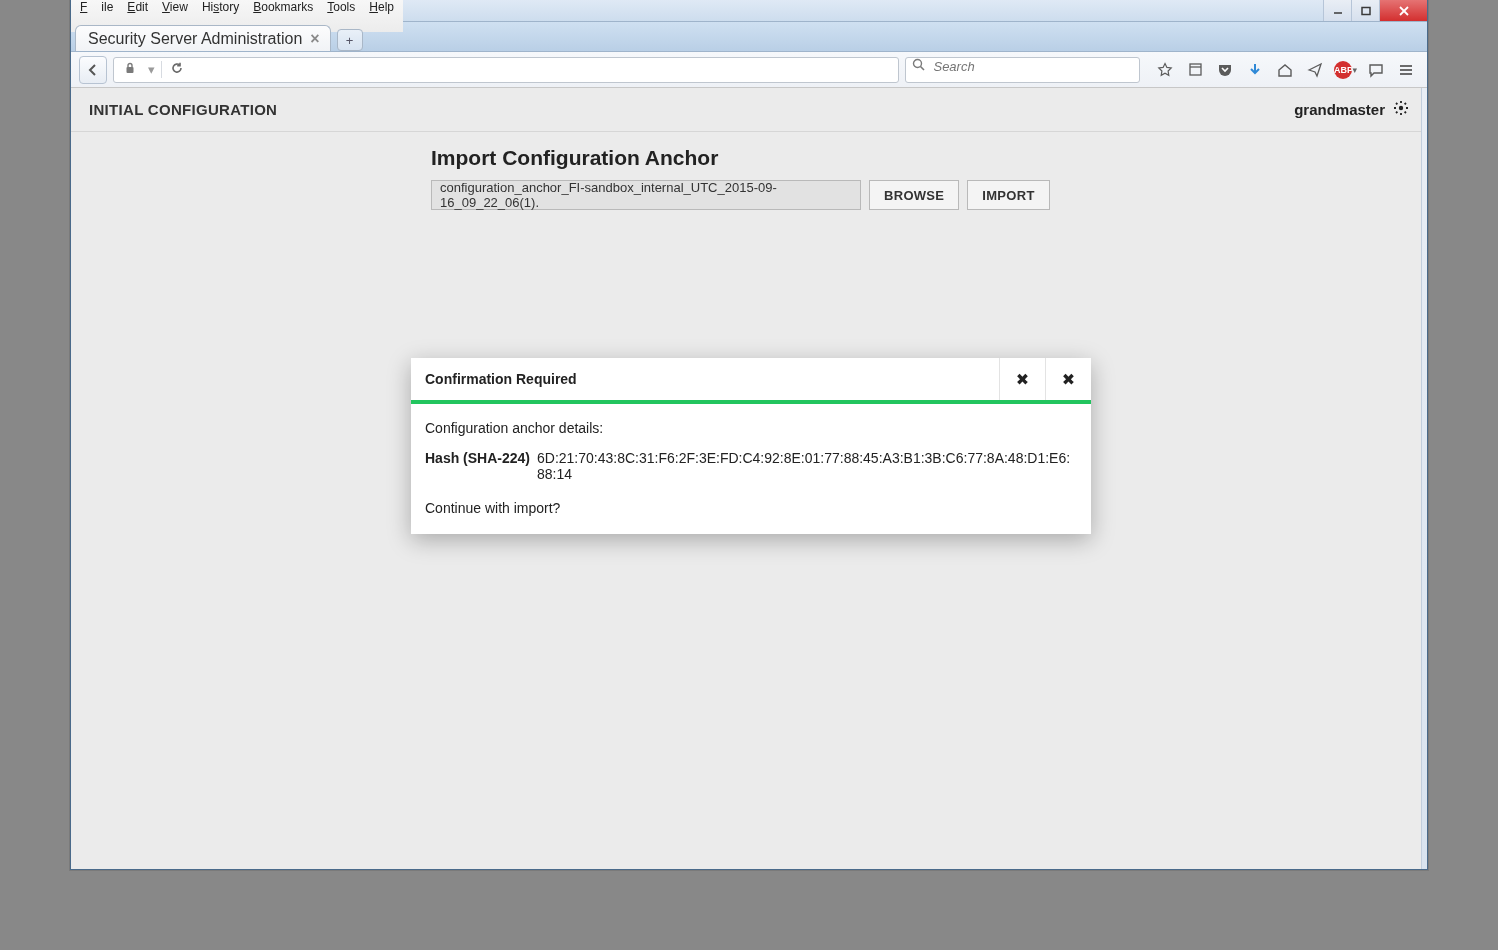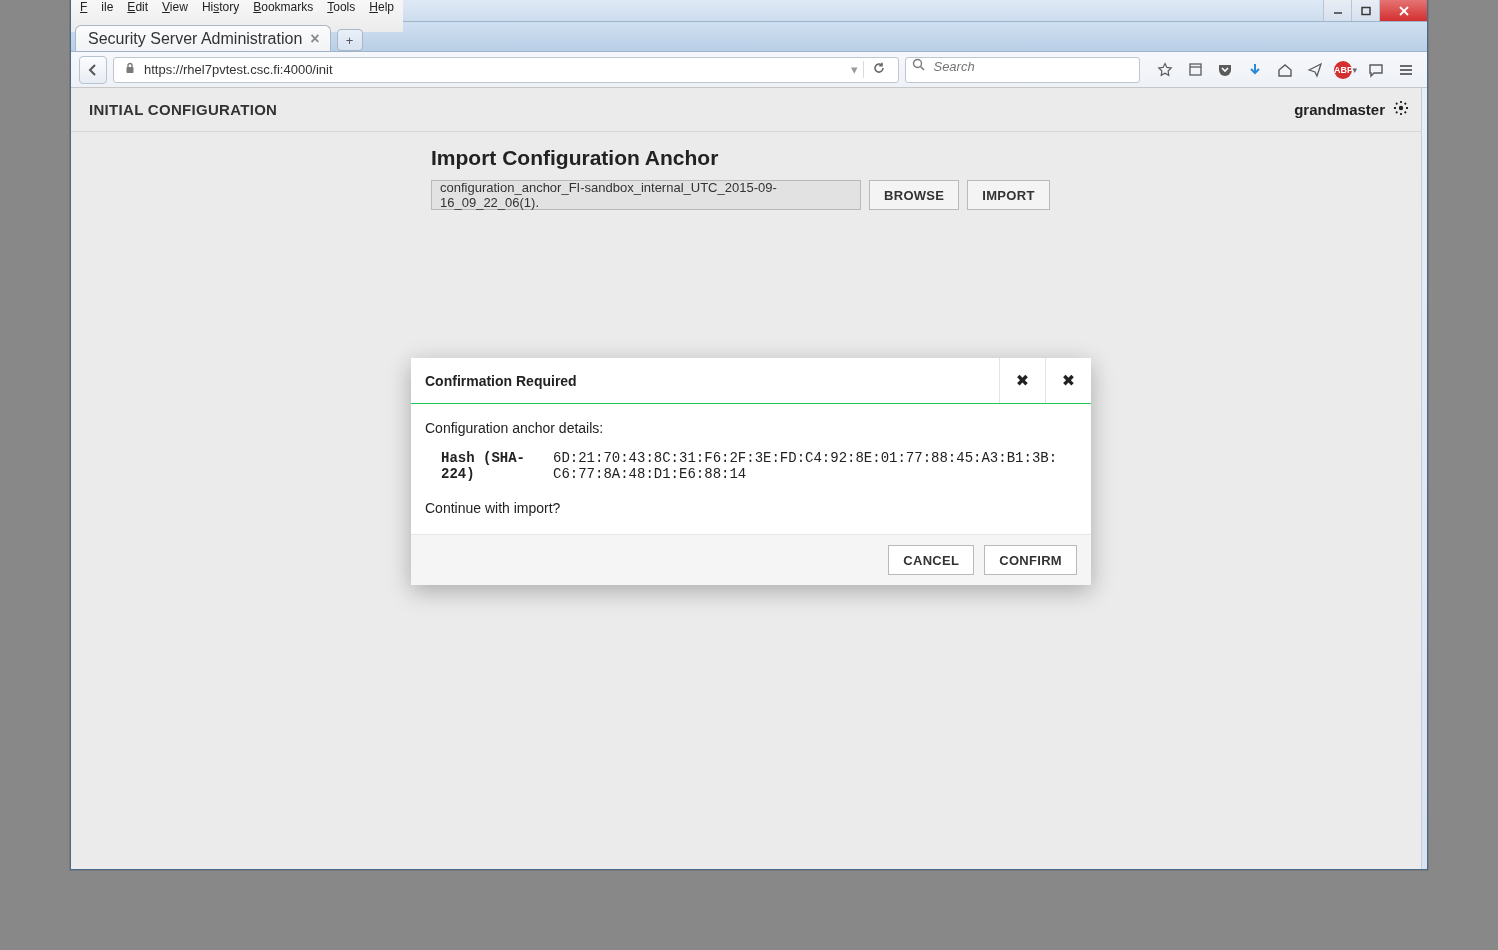--- a/index.html
+++ b/index.html
@@ -109,27 +109,27 @@
     font-size:13px; font-weight:700; color:#333; letter-spacing:.3px; cursor:pointer;
     display:flex; align-items:center;
   }
 
   
   .modal {
     position:absolute; left:340px; top:270px; width:680px;
     background:#fff; box-shadow:0 6px 22px rgba(0,0,0,.28);
   }
   .modal-hd {
-    display:flex; align-items:stretch; border-bottom:1px solid #22c55e; height:46px;
+    display:flex; align-items:stretch; border-bottom:4px solid #22c55e; height:46px;
   }
   .modal-hd .title { flex:1; display:flex; align-items:center; padding:0 14px; font-weight:700; font-size:14px; color:#222;}
   .modal-hd .xbtn { width:46px; border-left:1px solid #e3e3e3; display:flex;align-items:center;justify-content:center; color:#222; font-size:16px; cursor:pointer;}
   .modal-body { padding:16px 14px 18px 14px; font-size:14px; color:#222; }
   .modal-body .lead { margin-bottom:14px; }
-  .kv { display:flex; margin:4px 16px;font-family:Liberation Mono, monospace; }
+  .kv { display:flex; margin:4px 0; }
   .kv .k { width:112px; font-weight:700; }
   .kv .v { flex:1; font-size:14px; word-break:break-all;}
   .modal-body .trail { margin-top:18px; }
   .modal-ft {
     display:flex; justify-content:flex-end; gap:10px; padding:10px 14px;
     background:#f5f5f5; border-top:1px solid #e6e6e6;
   }
   .modal-ft .btn { background:#fff; }
 
   
@@ -185,21 +185,20 @@
           <path d="M9 2 L4 7 L9 12" fill="none" stroke="#555" stroke-width="2"></path>
         </svg>
     </div>
     <div class="urlbox">
       <span class="lock">
         <svg width="12" height="12" viewBox="0 0 12 12">
             <rect x="2.5" y="5" width="7" height="6" rx="1" fill="#7a7a7a"></rect>
             <path d="M4 5 V3.5 a2 2 0 0 1 4 0 V5" fill="none" stroke="#7a7a7a" stroke-width="1.4"></path>
           </svg>
       </span>
-      <input value="https://rhel7pvtest.csc.fi:4000/init" style="">
       <span class="dropdown-caret">▾</span>
       <span class="reload">
         <svg width="14" height="14" viewBox="0 0 14 14">
             <path d="M11 7a4 4 0 1 1-1.2-2.8" fill="none" stroke="#6a6a6a" stroke-width="1.6"></path>
             <path d="M10 1.8 L10 4.6 L7.2 4.6" fill="none" stroke="#6a6a6a" stroke-width="1.6"></path>
           </svg>
       </span>
     </div>
     <div class="searchbox">
       <span class="mag">
@@ -294,21 +293,17 @@
         <div class="xbtn">✖</div>
       </div>
       <div class="modal-body">
         <div class="lead">Configuration anchor details:</div>
         <div class="kv">
           <div class="k">Hash (SHA-224)</div>
           <div class="v">6D:21:70:43:8C:31:F6:2F:3E:FD:C4:92:8E:01:77:88:45:A3:B1:3B:C6:77:8A:48:D1:E6:88:14</div>
         </div>
         <div class="trail">Continue with import?</div>
       </div>
-      <div class="modal-ft">
-        <div class="btn">CANCEL</div>
-        <div class="btn">CONFIRM</div>
-      </div>
     </div>
 
     <div class="scroll-edge"></div>
   </div>
 </div>
 
 </body></html>

